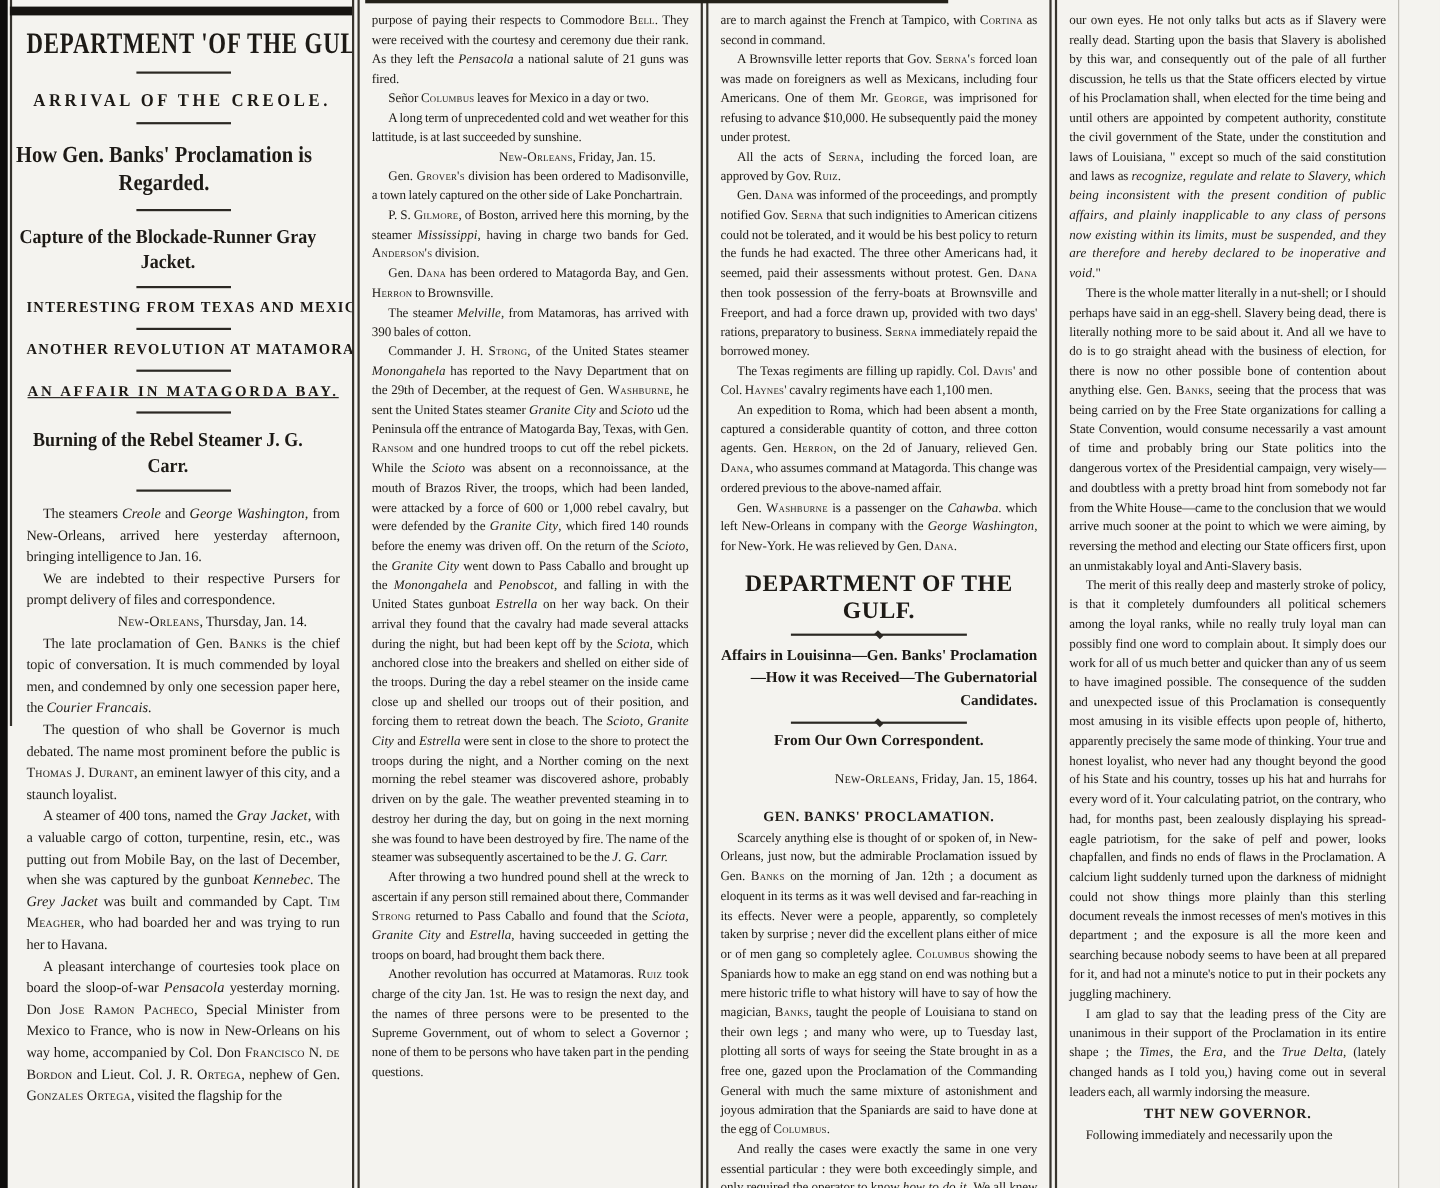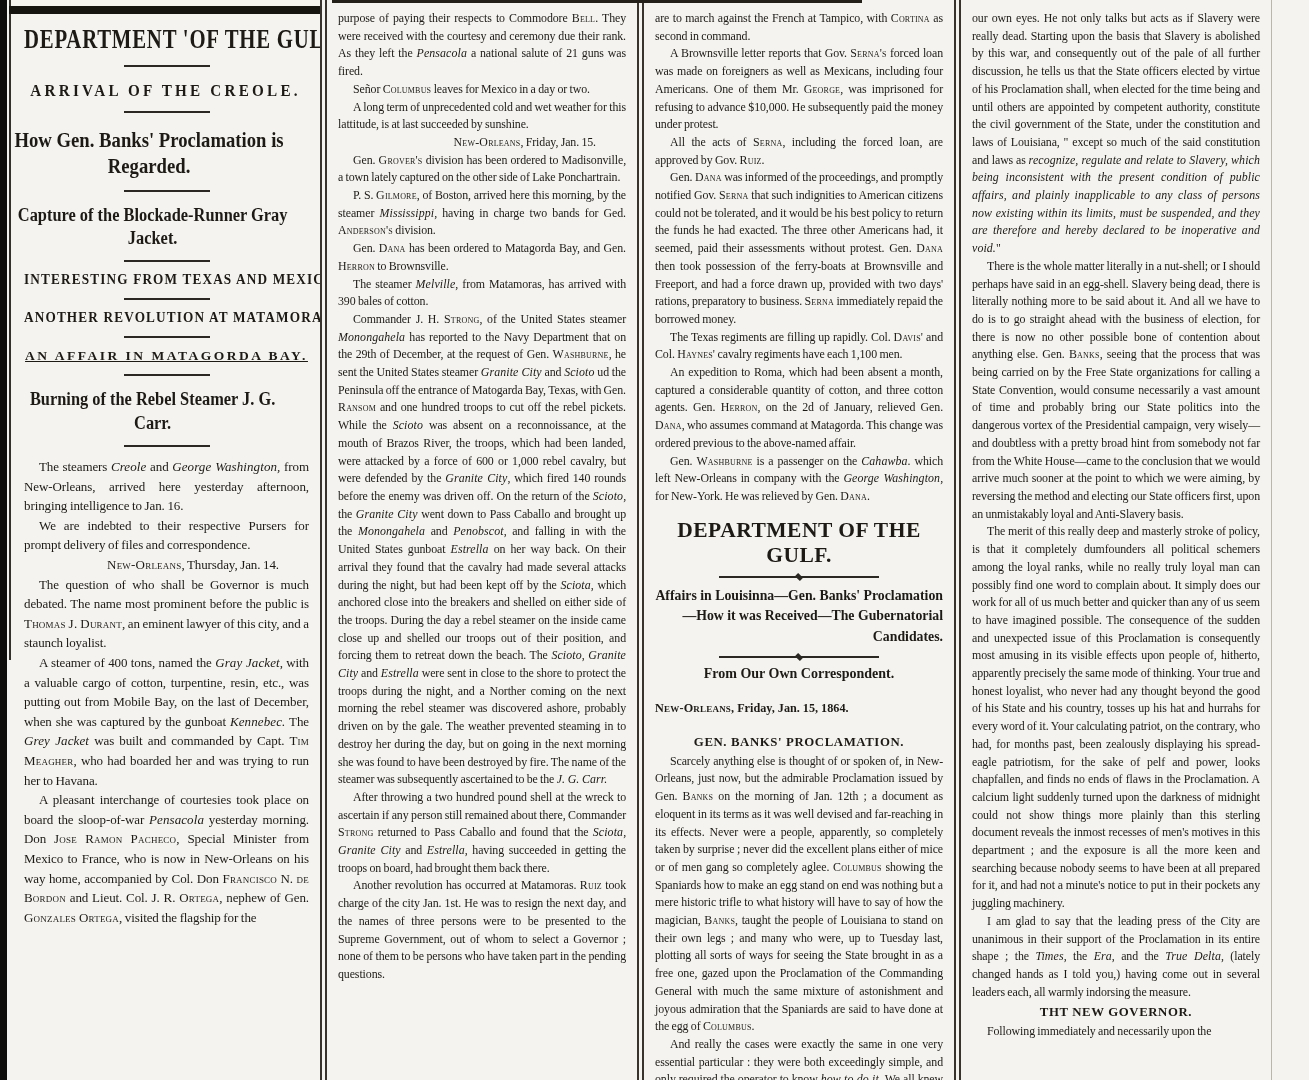--- a/index.html
+++ b/index.html
@@ -53,21 +53,21 @@
   .headline-spaced{font-size:16.5px;font-weight:bold;text-align:center;letter-spacing:3.5px;white-space:nowrap;width:108%;transform:scaleX(0.92);transform-origin:0 50%;margin:14px 0 6px;}
   .headline-lg{font-size:21px;font-weight:bold;text-align:center;line-height:1.25;margin:14px 0 8px;width:112%;transform:scaleX(0.89);transform-origin:0 50%;margin-left:-6%;}
   .headline-md{font-size:18px;font-weight:bold;text-align:center;line-height:1.3;margin:12px 0 6px;width:110%;transform:scaleX(0.91);transform-origin:0 50%;margin-left:-5%;}
   .headline-caps{font-size:13.8px;font-weight:bold;text-align:center;letter-spacing:1.2px;margin:10px 0 4px;white-space:nowrap;width:104%;transform:scaleX(0.96);transform-origin:0 50%;}
   .headline-caps2{font-size:13.5px;font-weight:bold;text-align:center;letter-spacing:2.5px;margin:10px 0 4px;text-decoration:underline;}
   .section-title{font-size:21.5px;font-weight:bold;text-align:center;letter-spacing:0.5px;margin:12px 0 2px;}
   .diamond-rule{position:relative;width:160px;height:2px;background:var(--rule);margin:8px auto;}
   .diamond-rule::after{content:"";position:absolute;left:50%;top:50%;width:7px;height:7px;background:var(--rule);transform:translate(-50%,-50%) rotate(45deg) scaleY(0.65);}
   .subhead{font-size:13.8px;font-weight:bold;line-height:1.5;text-align:right;padding-left:18px;text-indent:-18px;margin:4px 0;}
   .byline{font-size:14px;font-weight:bold;text-align:center;margin:4px 0 2px;}
-  .dateline-c{font-size:12.2px;text-align:left;margin:19px 0;font-weight:bold;}
+  .dateline-c{font-size:12.2px;text-align:right;margin:19px 0;}
   .crosshead{font-size:12.8px;font-weight:bold;text-align:center;letter-spacing:0.6px;margin:4px 0 3px;}
 </style>
 </head>
 <body>
 
 <div class="page">
   <div class="edge-left"></div>
   <div class="edge-left2"></div>
   <div class="top-bar1"></div>
   <div class="top-bar2"></div>
@@ -85,20 +85,21 @@
       <hr class="h-rule">
       <div class="headline-caps">ANOTHER REVOLUTION AT MATAMORAS'</div>
       <hr class="h-rule">
       <div class="headline-caps2">AN AFFAIR IN MATAGORDA BAY.</div>
       <hr class="h-rule">
       <div class="headline-md">Burning of the Rebel Steamer J. G. Carr.</div>
       <hr class="h-rule">
       <div class="para">The steamers <i>Creole</i> and <i>George Washington,</i> from New-Orleans, arrived here yesterday afternoon, bringing intelligence to Jan. 16.</div>
       <div class="para">We are indebted to their respective Pursers for prompt delivery of files and correspondence.</div>
       <div class="dateline"><span class="sc">New-Orleans</span>, Thursday, Jan. 14.</div>
+      <div class="para">The late proclamation of Gen. <span class="sc">Banks</span> is the chief topic of conversation. It is much commended by loyal men, and condemned by only one secession paper here, the <i>Courier Francais.</i></div>
       <div class="para">The question of who shall be Governor is much debated. The name most prominent before the public is <span class="sc">Thomas J. Durant</span>, an eminent lawyer of this city, and a staunch loyalist.</div>
       <div class="para">A steamer of 400 tons, named the <i>Gray Jacket</i>, with a valuable cargo of cotton, turpentine, resin, etc., was putting out from Mobile Bay, on the last of December, when she was captured by the gunboat <i>Kennebec.</i> The <i>Grey Jacket</i> was built and commanded by Capt. <span class="sc">Tim Meagher</span>, who had boarded her and was trying to run her to Havana.</div>
       <div class="para">A pleasant interchange of courtesies took place on board the sloop-of-war <i>Pensacola</i> yesterday morning. Don <span class="sc">Jose Ramon Pacheco</span>, Special Minister from Mexico to France, who is now in New-Orleans on his way home, accompanied by Col. Don <span class="sc">Francisco</span> N. <span class="sc">de Bordon</span> and Lieut. Col. J. R. <span class="sc">Ortega</span>, nephew of Gen. <span class="sc">Gonzales Ortega</span>, visited the flagship for the</div>
     </div>
   <div class="gut"></div>
   <div class="col">
       <div class="para-cont">purpose of paying their respects to Commodore <span class="sc">Bell</span>. They were received with the courtesy and ceremony due their rank.  As they left the <i>Pensacola</i> a national salute of 21 guns was fired.</div>
       <div class="para">Señor <span class="sc">Columbus</span> leaves for Mexico in a day or two.</div>
       <div class="para">A long term of unprecedented cold and wet weather for this lattitude, is at last succeeded by sunshine.</div>
       <div class="dateline"><span class="sc">New-Orleans</span>, Friday, Jan. 15.</div>

